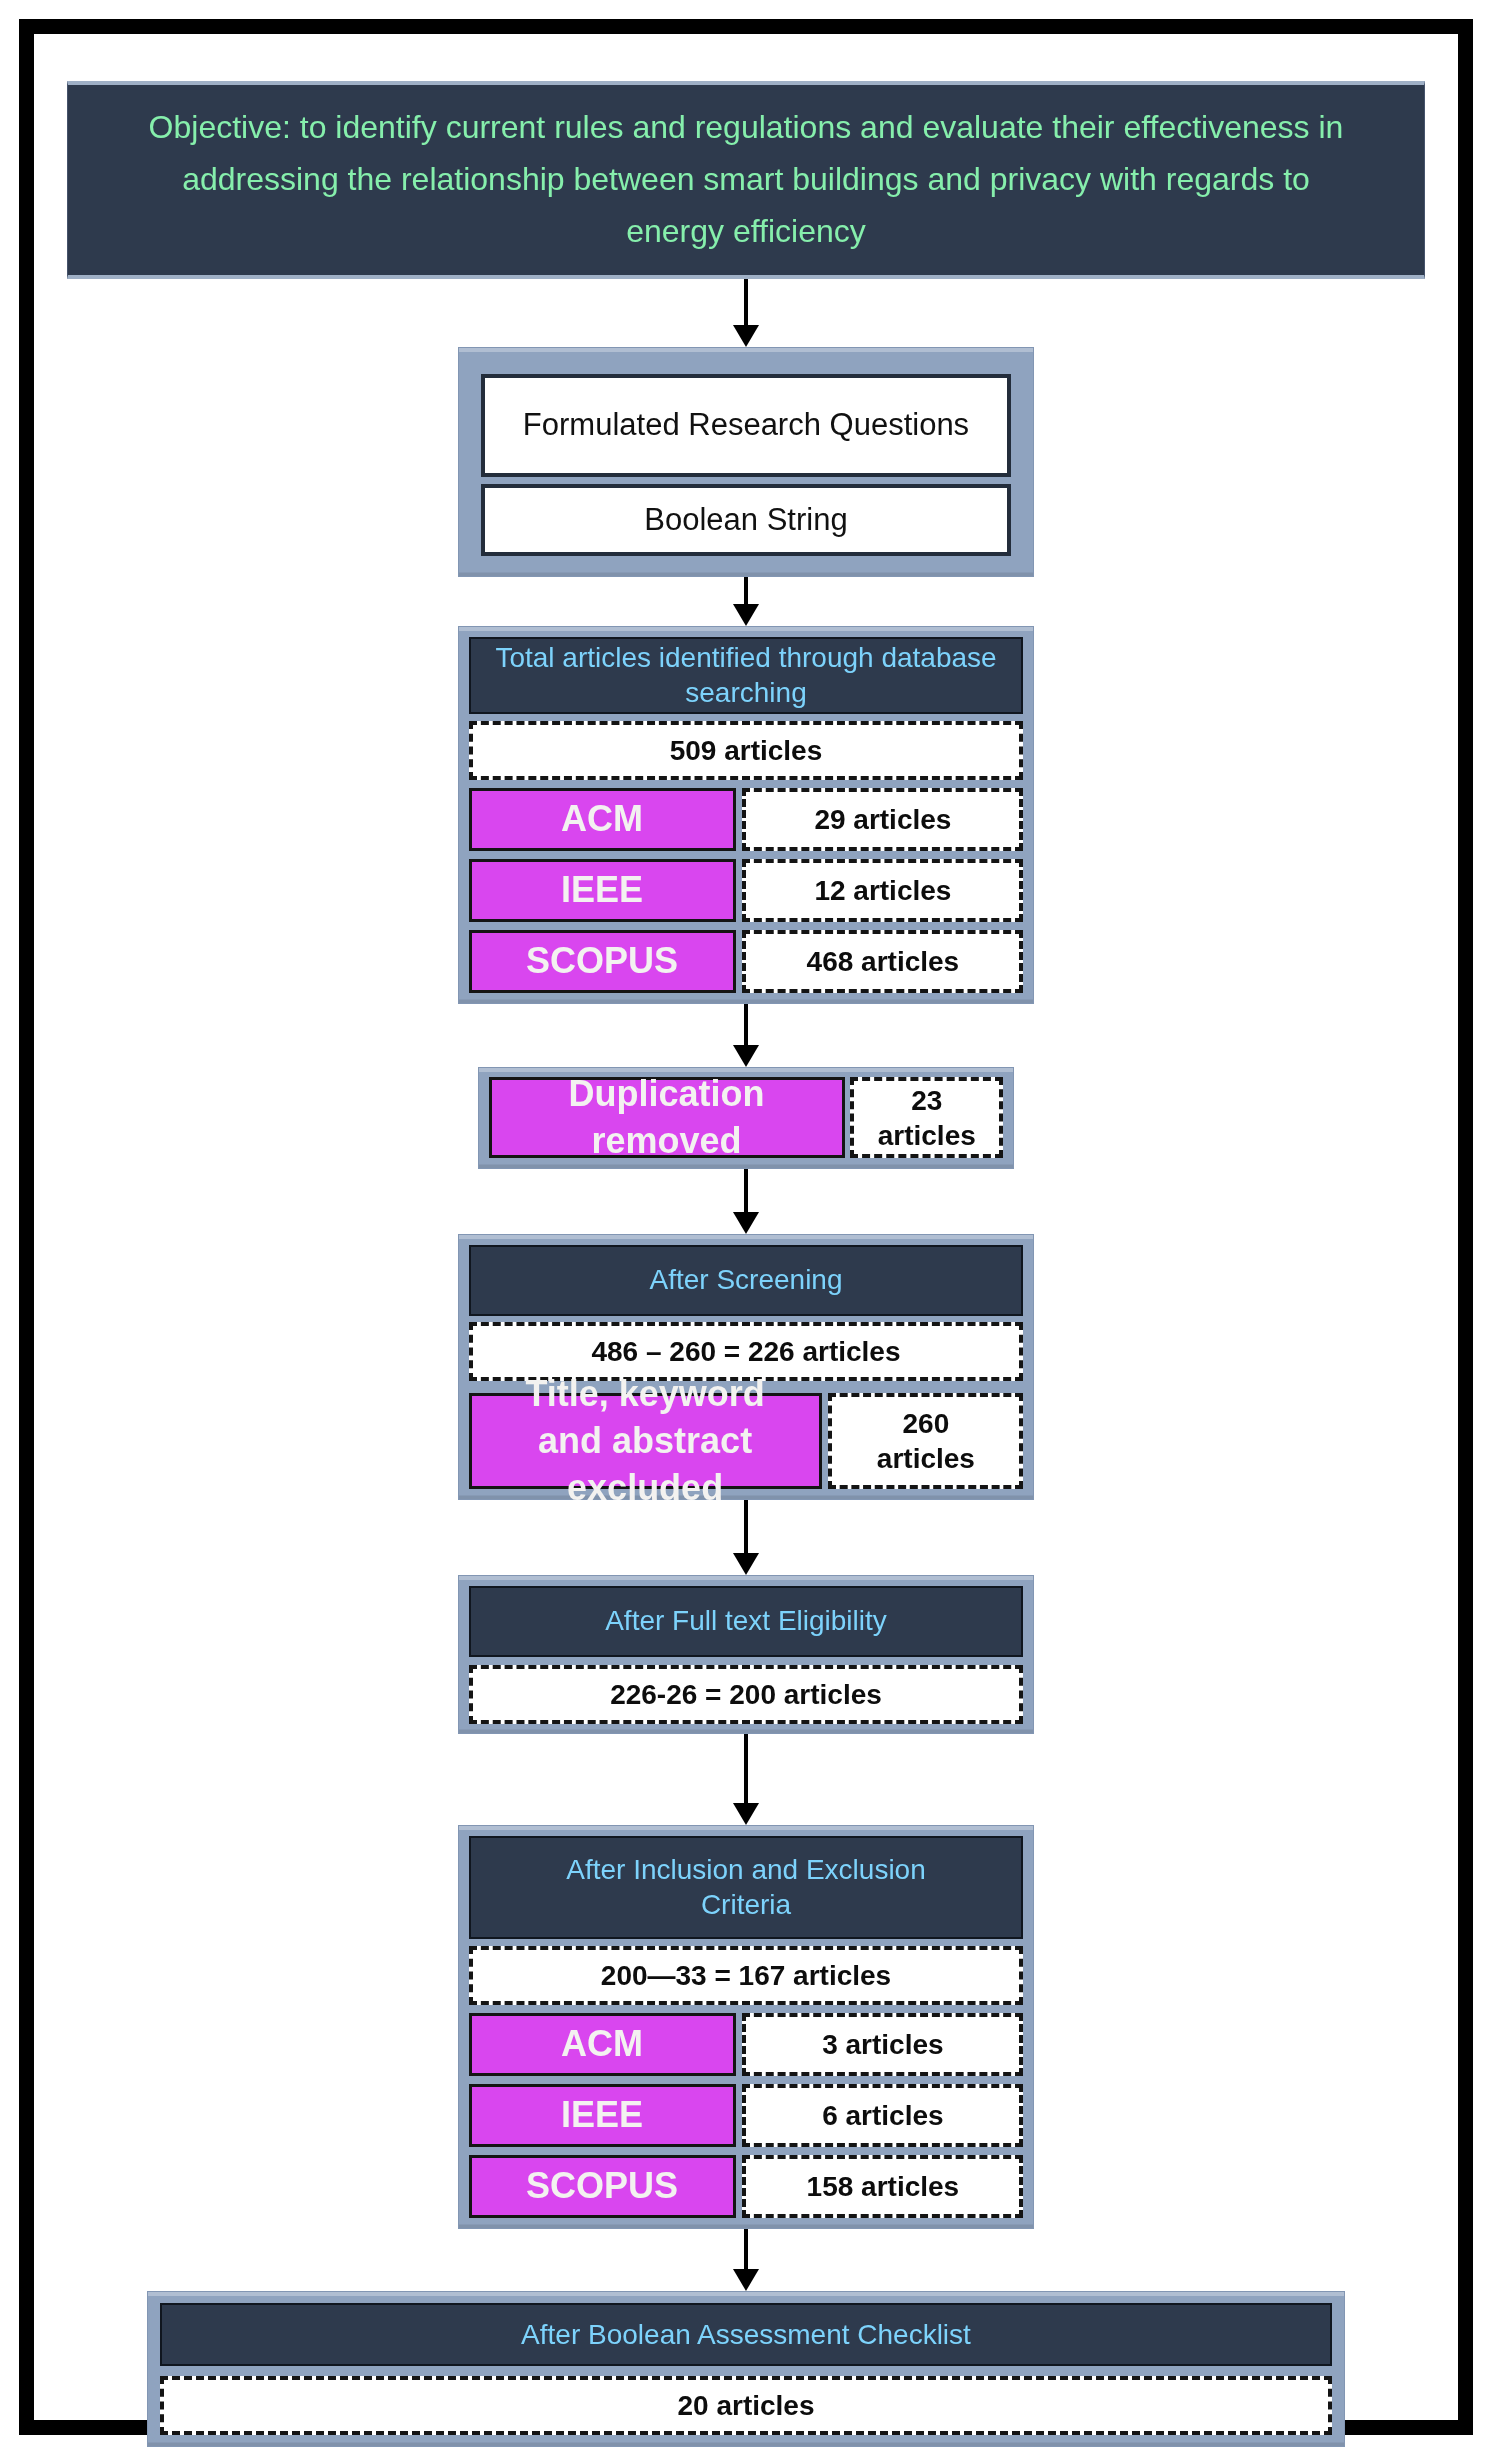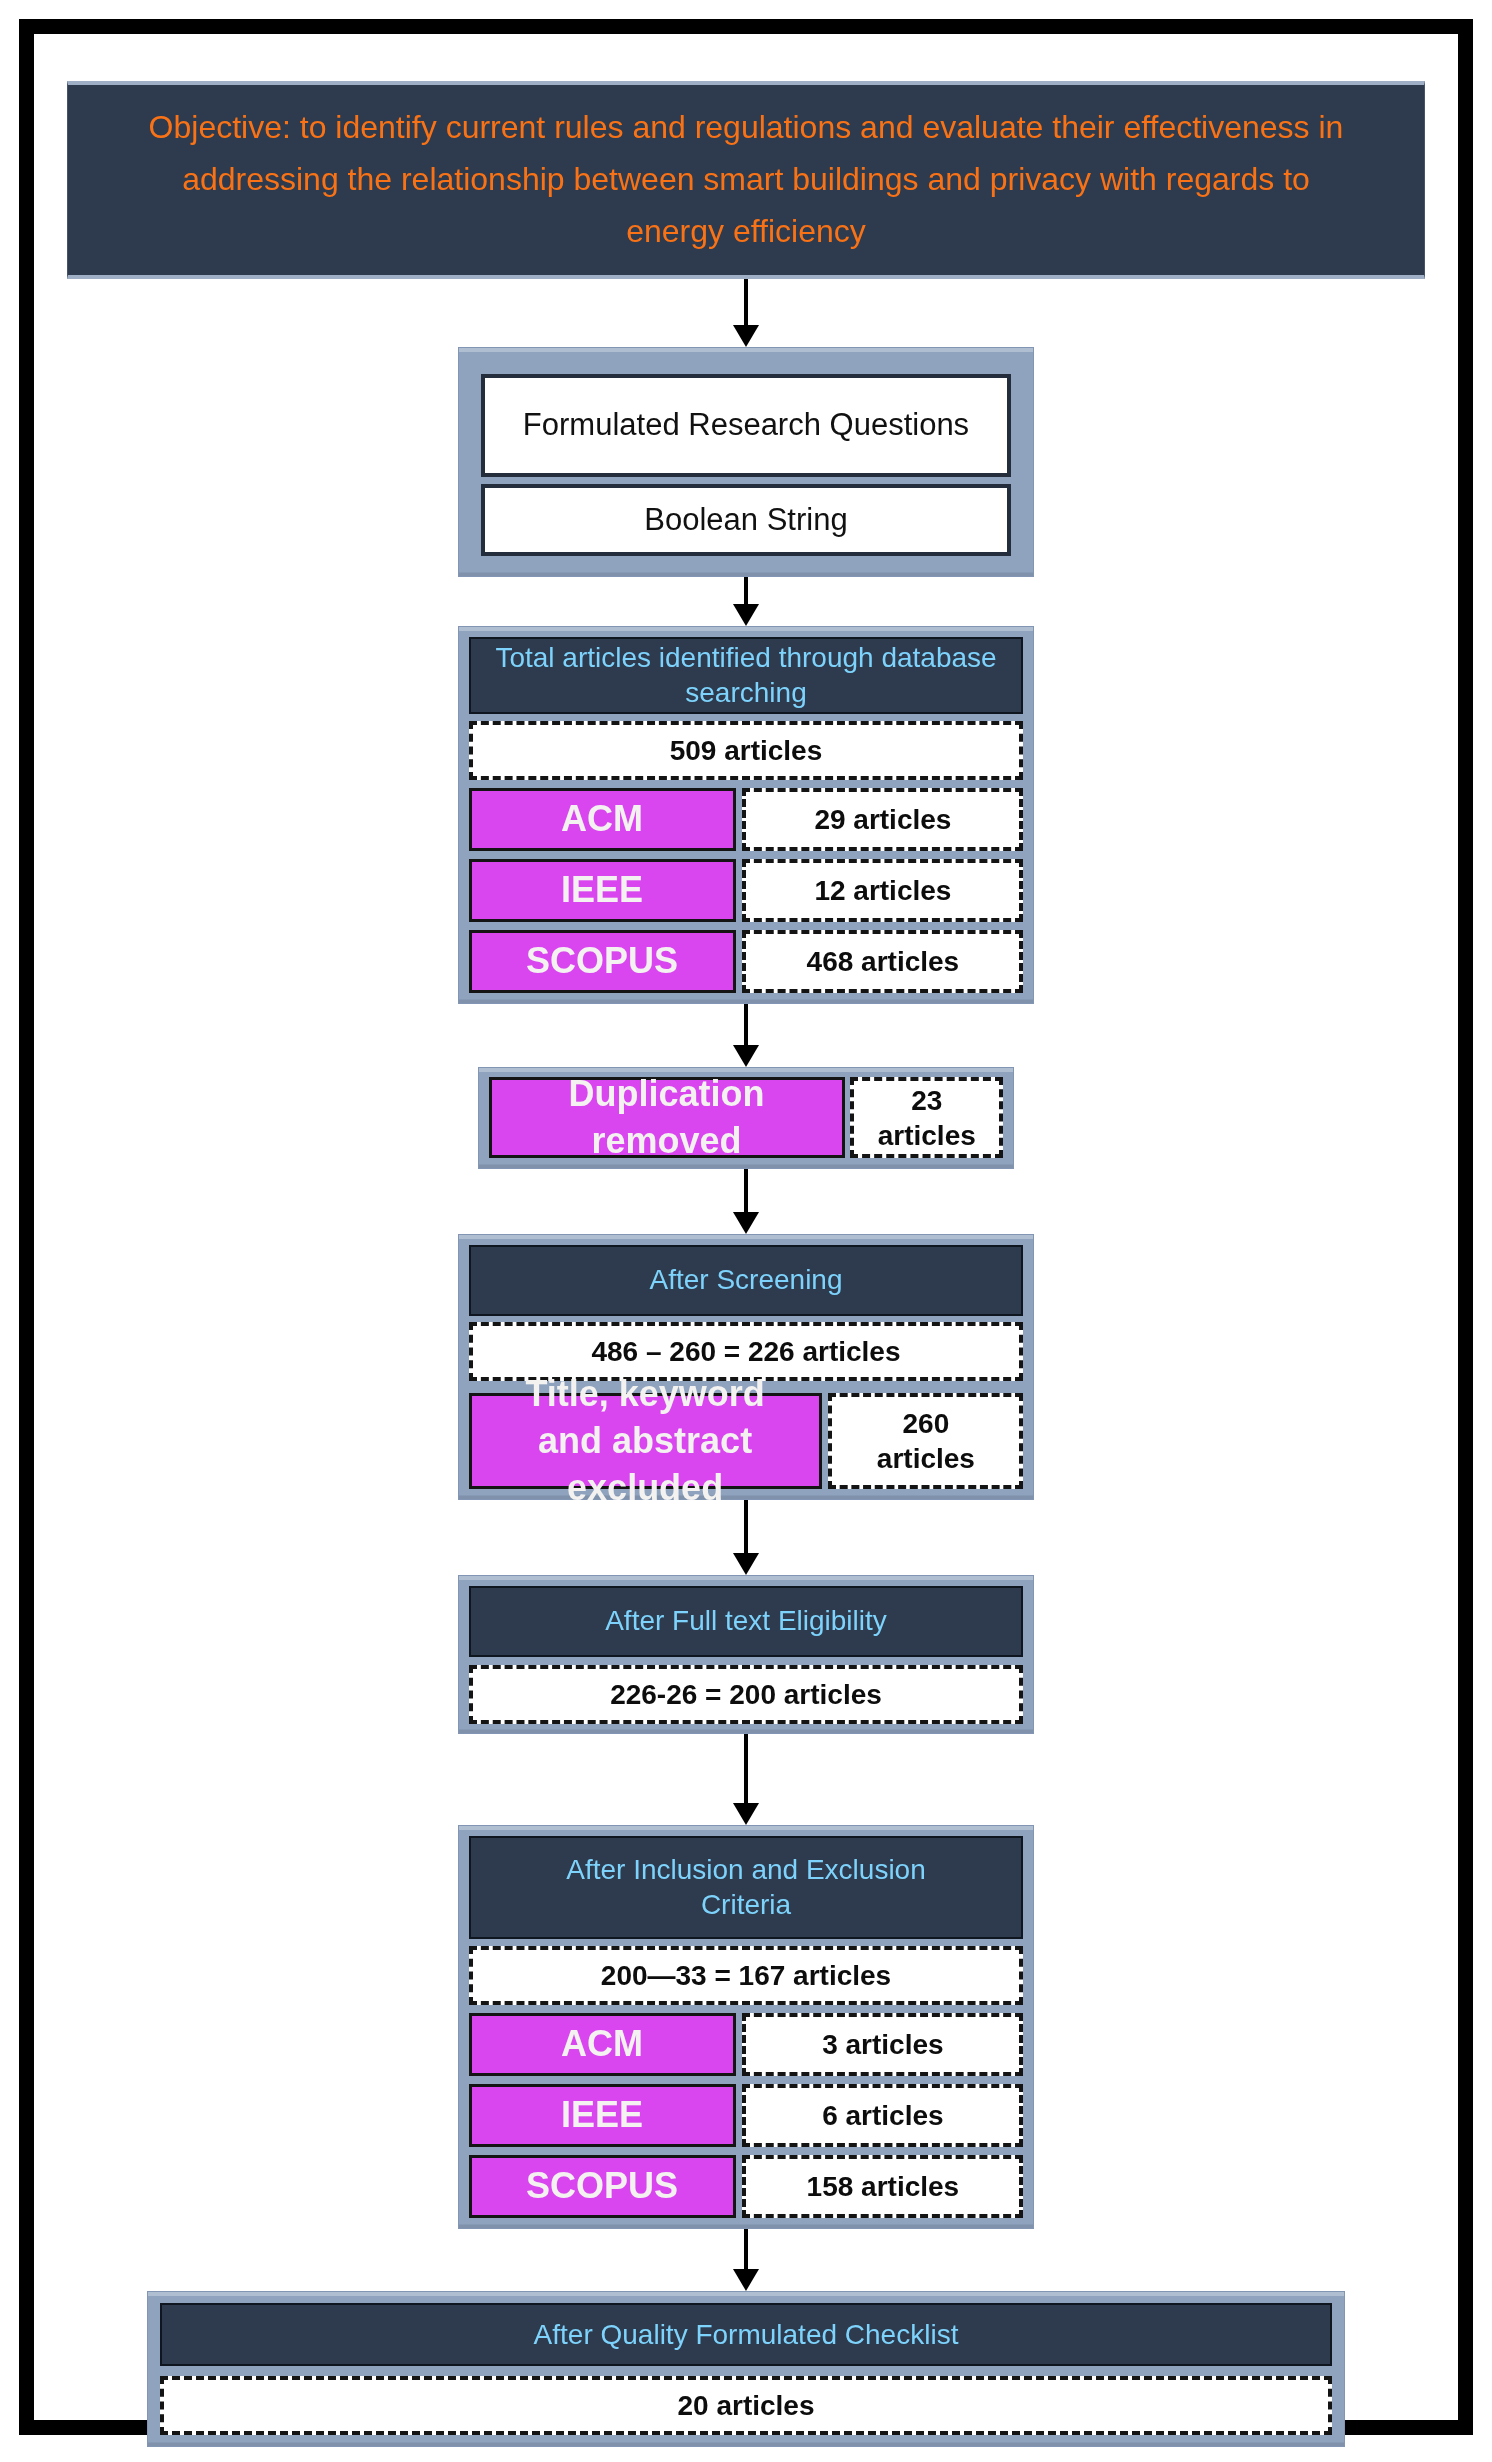--- a/index.html
+++ b/index.html
@@ -16,21 +16,21 @@
     box-sizing:border-box;
     display:flex; flex-direction:column; align-items:center;
     padding-top:47px;
   }
   
   .objective {
     width:1358px; height:198px; box-sizing:border-box;
     background:#2E3A4D;
     border-top:4.8px solid #9FB0C6; border-bottom:4.8px solid #9FB0C6;
     border-left:1.4px solid #46536B; border-right:1.4px solid #46536B;
-    color:#f97316;
+    color:#86efac;
     font-size:32px; line-height:1.62; text-align:center;
     display:flex; align-items:center; justify-content:center;
     padding:0 62px;
     flex:none;
   }
   
   .arrow { display:flex; flex-direction:column; align-items:center; flex:none; }
   .arrow .shaft { width:3.4px; flex:1; background:#000; }
   .arrow .head {
     width:0; height:0;
@@ -234,21 +234,21 @@
       </div>
     </div>
 
     <div class="arrow a7">
         <span class="shaft"></span>
         <span class="head"></span>
       </div>
 
     <div class="container w-wide" style="padding:11px 12.3px;">
       <div class="navy-header" style="height:63px;">
-        <span>After Quality Formulated Checklist</span>
+        <span>After Boolean Assessment Checklist</span>
       </div>
       <div class="dashed-box" style="height:59px; margin-top:9.6px;">
         <span>20 articles</span>
       </div>
     </div>
 
   </div>
 </div>
 
 

